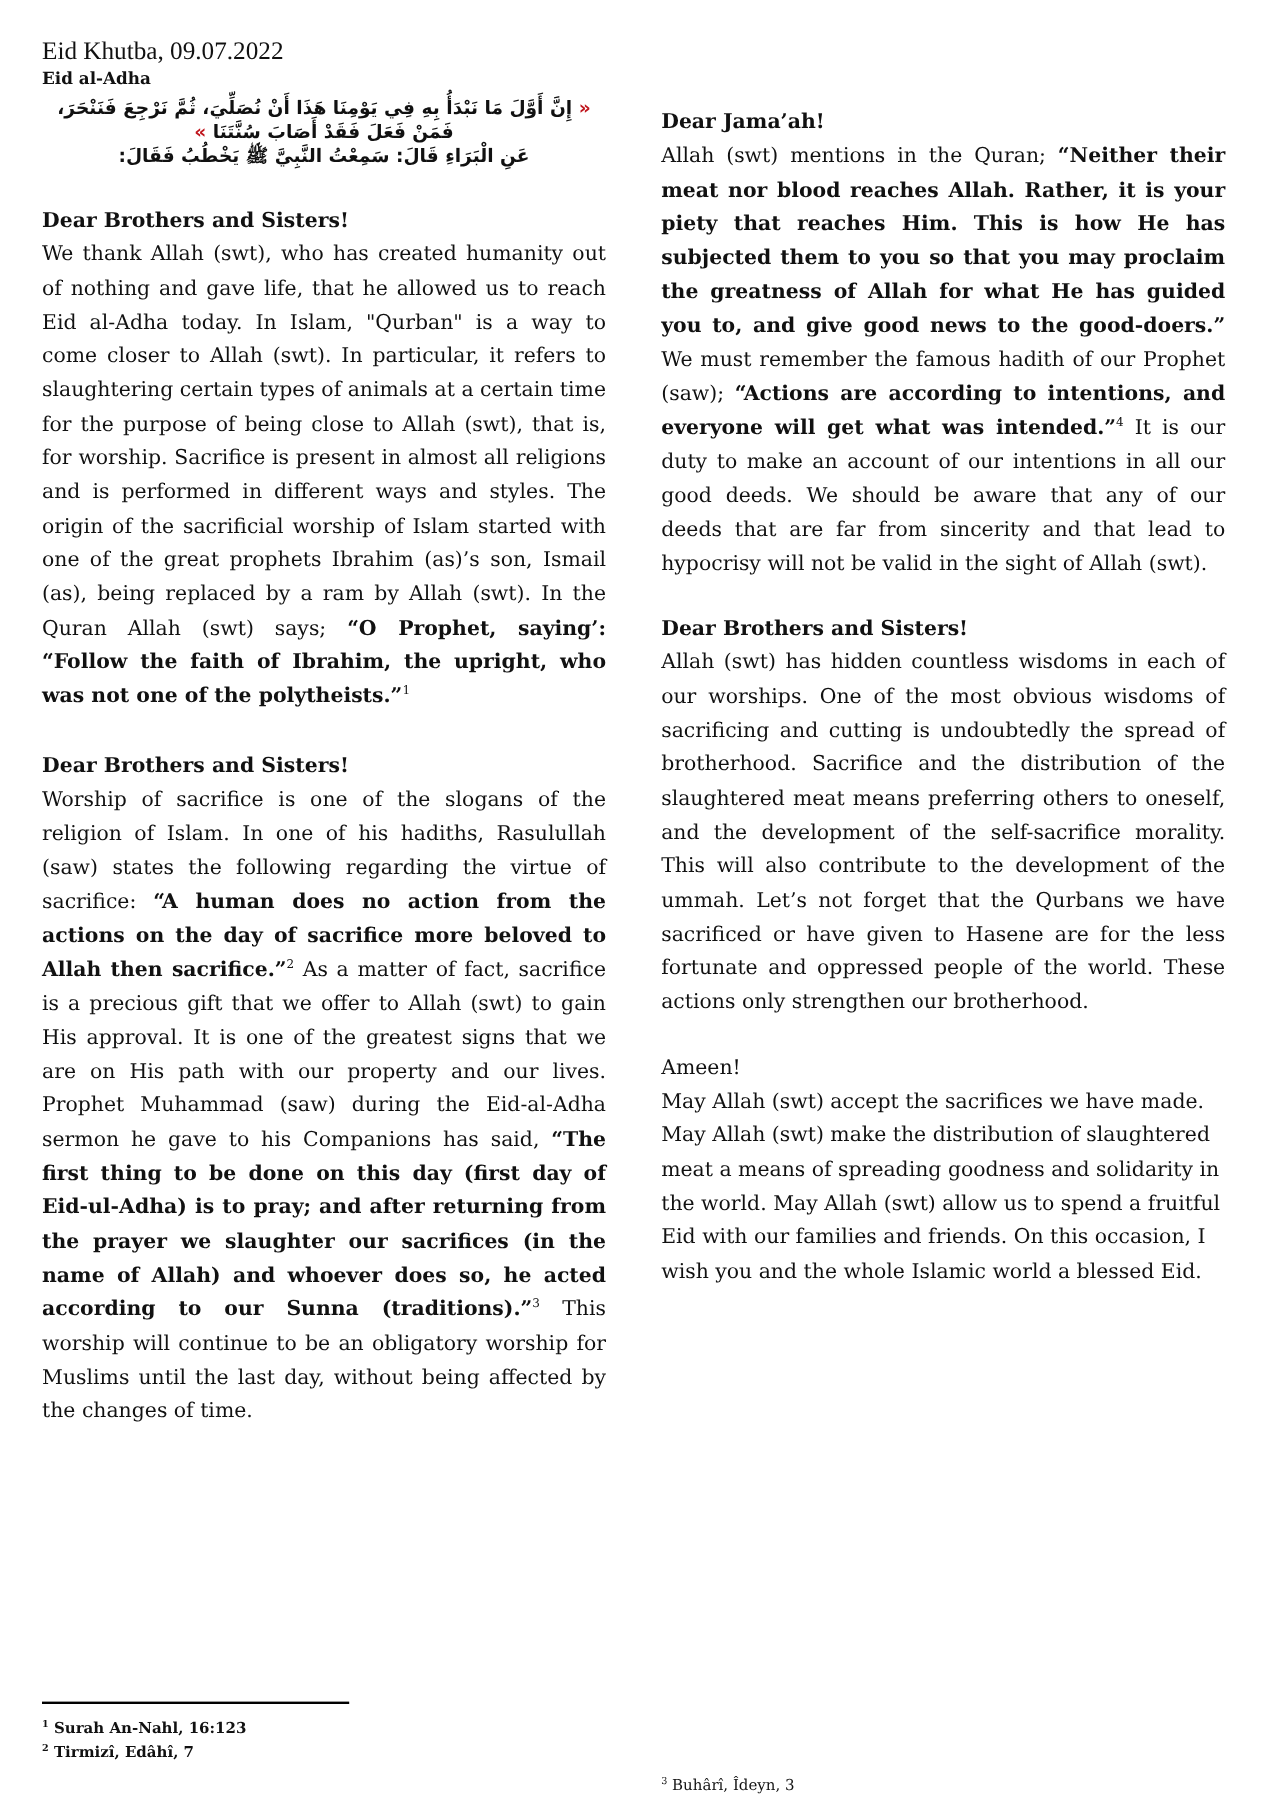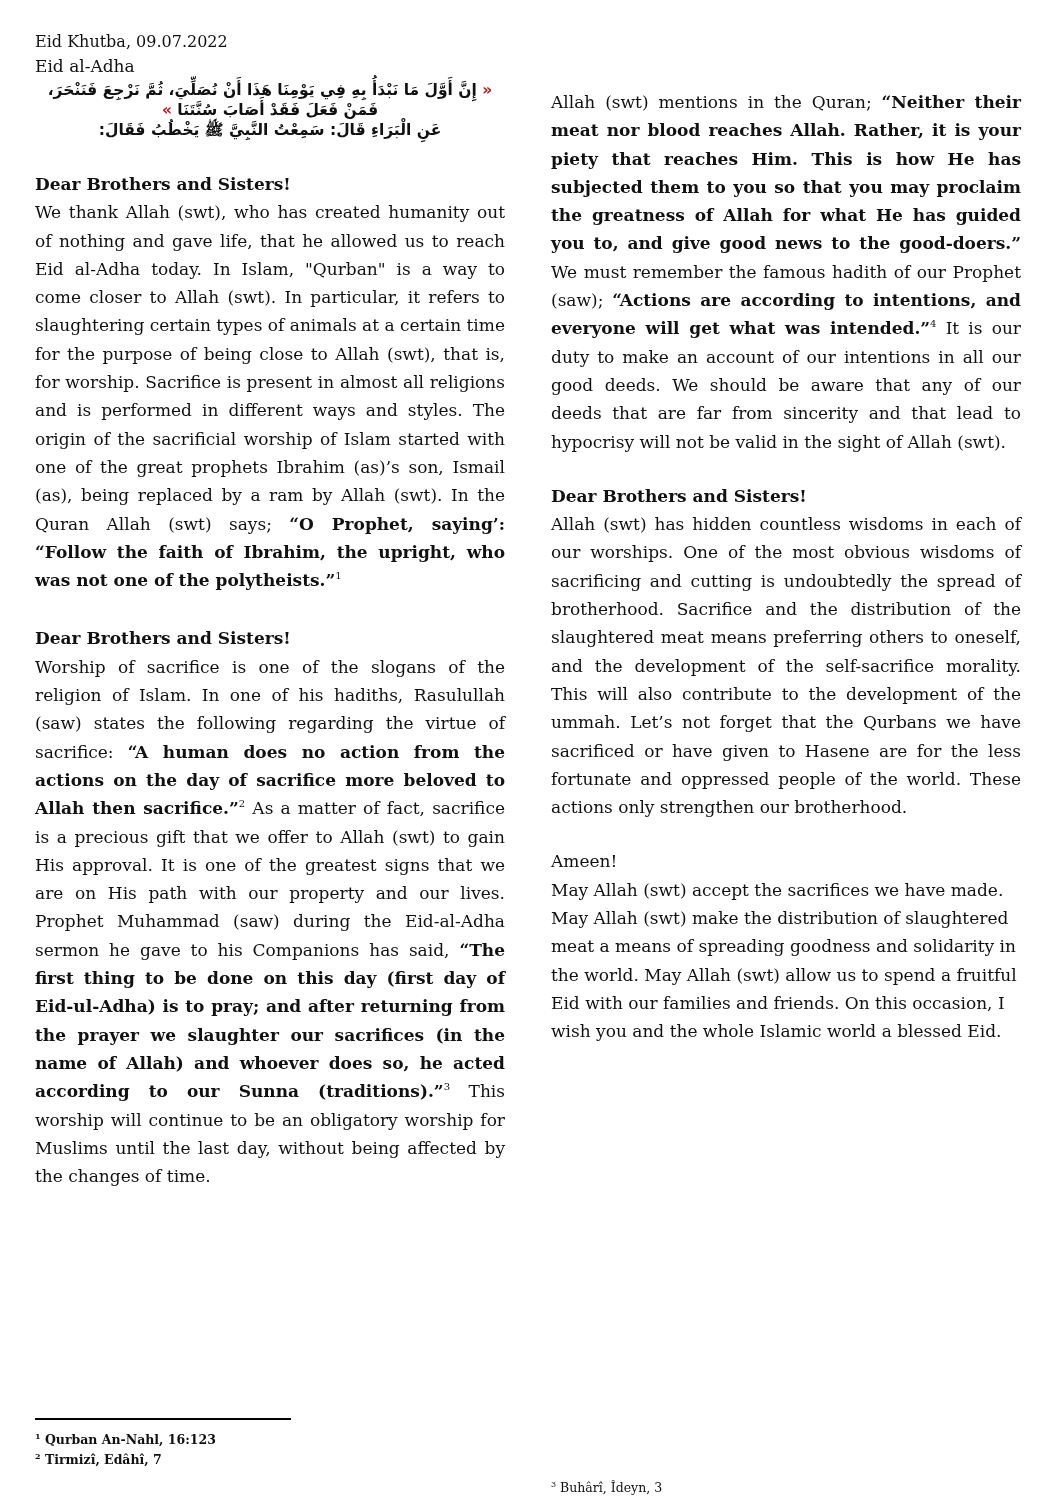--- a/index.html
+++ b/index.html
@@ -1,22 +1,22 @@
 <!DOCTYPE html>
 <html><head>
 <meta charset="utf-8">
 <style>
   html, body { margin: 0; padding: 0; background: #ffffff; }
   body { width: 1058px; height: 1497px; position: relative; overflow: hidden; color: #111; font-family: "DejaVu Serif", serif; }
   .page { position: absolute; left: 0; top: 0; width: 1058px; height: 1497px; }
   .col { position: absolute; width: 470px; }
   .col-left { left: 35px; top: 30px; }
   .col-right { left: 551px; top: 88px; }
-  .hdr-date { font-size: 16px; line-height: 24px; }
-  .hdr-title { font-size: 17px; font-weight: normal; line-height: 24px; }
+  .hdr-date { font-size: 21px; line-height: 24px; font-family: Liberation Serif, serif; }
+  .hdr-title { font-size: 14px; font-weight: bold; line-height: 24px; }
   .arabic { direction: rtl; text-align: center; font-family: "DejaVu Sans", sans-serif; font-weight: bold; font-size: 15.5px; line-height: 20px; margin-top: 2px; }
   .arabic .br { color: #c0161e; }
   .heading { font-size: 17px; font-weight: bold; line-height: 28.3px; }
   .para { font-size: 17px; line-height: 28.3px; text-align: justify; margin: 0; }
   .para b { font-weight: bold; }
   .para sup { font-size: 10px; line-height: 0; vertical-align: super; }
   .gap-a { height: 30px; }
   .gap-b { height: 26px; }
   .closing { font-size: 17px; line-height: 28.3px; margin: 0; }
   .logo { position: absolute; left: 830px; top: 1264px; display: flex; align-items: center; }
@@ -56,40 +56,41 @@
 
     <div class="gap-a"></div>
 
     <div class="heading">Dear Brothers and Sisters!</div>
     <p class="para">
       <span>Worship of sacrifice is one of the slogans of the religion of Islam. In one of his hadiths, Rasulullah (saw) states the following regarding the virtue of sacrifice: </span><b>“A human does no action from the actions on the day of sacrifice more beloved to Allah then sacrifice.”</b><sup>2</sup><span> As a matter of fact, sacrifice is a precious gift that we offer to Allah (swt) to gain His approval. It is one of the greatest signs that we are on His path with our property and our lives. Prophet Muhammad (saw) during the Eid-al-Adha sermon he gave to his Companions has said, </span><b>“The first thing to be done on this day (first day of Eid-ul-Adha) is to pray; and after returning from the prayer we slaughter our sacrifices (in the name of Allah) and whoever does so, he acted according to our Sunna (traditions).”</b><sup>3</sup><span> This worship will continue to be an obligatory worship for Muslims until the last day, without being affected by the changes of time.</span>
     </p>
   </div>
 
   <div class="col col-right">
+    <div class="heading">Dear Jama’ah!</div>
     <p class="para">
       <span>Allah (swt) mentions in the Quran; </span><b>“Neither their meat nor blood reaches Allah. Rather, it is your piety that reaches Him. This is how He has subjected them to you so that you may proclaim the greatness of Allah for what He has guided you to, and give good news to the good-doers.”</b><span> We must remember the famous hadith of our Prophet (saw); </span><b>“Actions are according to intentions, and everyone will get what was intended.”</b><sup>4</sup><span> It is our duty to make an account of our intentions in all our good deeds. We should be aware that any of our deeds that are far from sincerity and that lead to hypocrisy will not be valid in the sight of Allah (swt).</span>
     </p>
 
     <div class="gap-b"></div>
 
     <div class="heading">Dear Brothers and Sisters!</div>
     <p class="para">Allah (swt) has hidden countless wisdoms in each of our worships. One of the most obvious wisdoms of sacrificing and cutting is undoubtedly the spread of brotherhood. Sacrifice and the distribution of the slaughtered meat means preferring others to oneself, and the development of the self-sacrifice morality. This will also contribute to the development of the ummah. Let’s not forget that the Qurbans we have sacrificed or have given to Hasene are for the less fortunate and oppressed people of the world. These actions only strengthen our brotherhood.</p>
 
     <div class="gap-b"></div>
 
     <p class="closing">Ameen!</p>
     <p class="closing">May Allah (swt) accept the sacrifices we have made. May Allah (swt) make the distribution of slaughtered meat a means of spreading goodness and solidarity in the world. May Allah (swt) allow us to spend a fruitful Eid with our families and friends. On this occasion, I wish you and the whole Islamic world a blessed Eid.</p>
   </div>
 
 
   <div class="fn-rule"></div>
 
   <div class="fn fn-left fn-bold">
-    <div><sup>1</sup> <span>Qurban An-Nahl, 16:123</span></div>
+    <div><sup>1</sup> <span>Surah An-Nahl, 16:123</span></div>
     <div><sup>2</sup> <span>Tirmizî, Edâhî, 7</span></div>
   </div>
 
   <div class="fn fn-right">
     <div><sup>3</sup> <span>Buhârî, Îdeyn, 3</span></div>
     <div class="fn-bold"><sup>4</sup> <span>Buhârî, Bedü’l-Vahy, 1; Müslim, İmare, 155</span></div>
   </div>
 
 </div>
 

